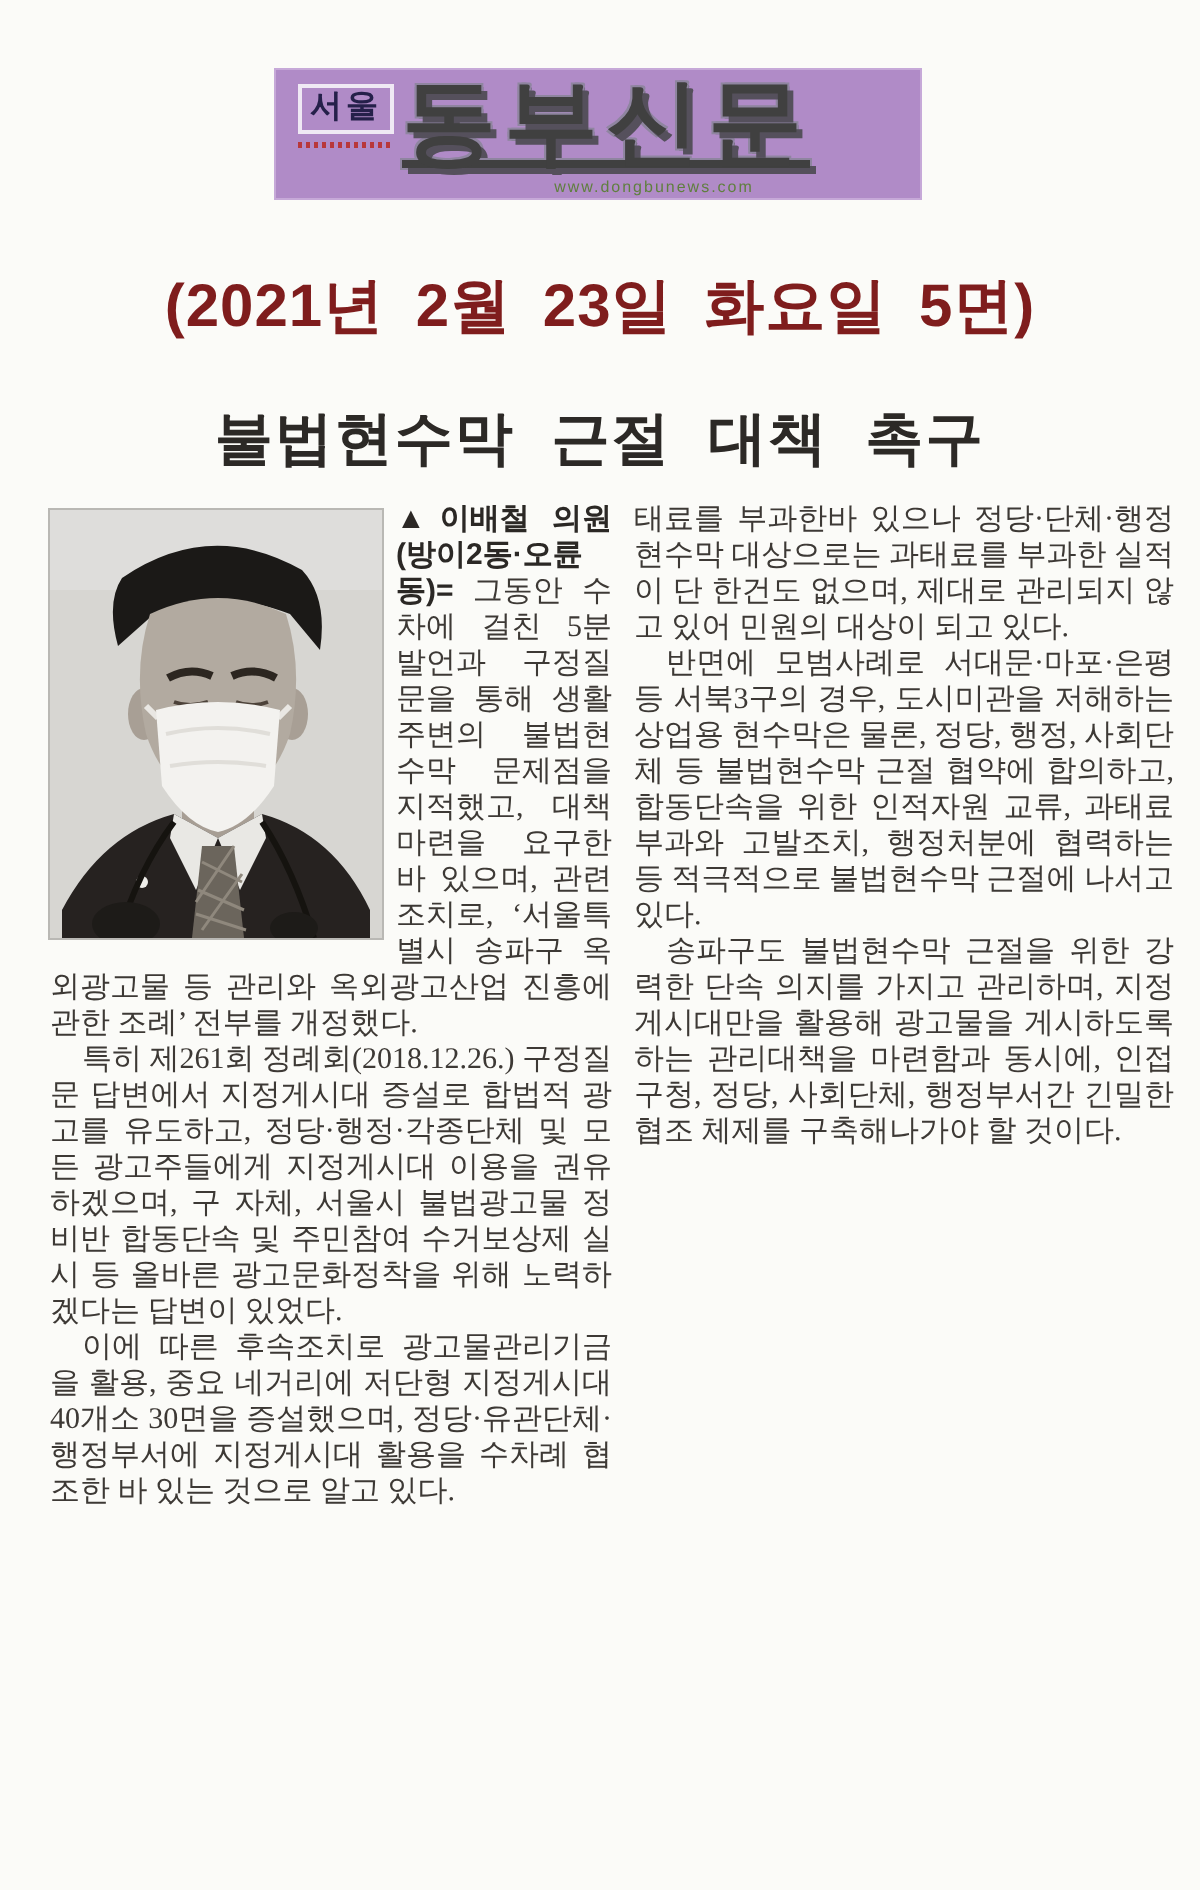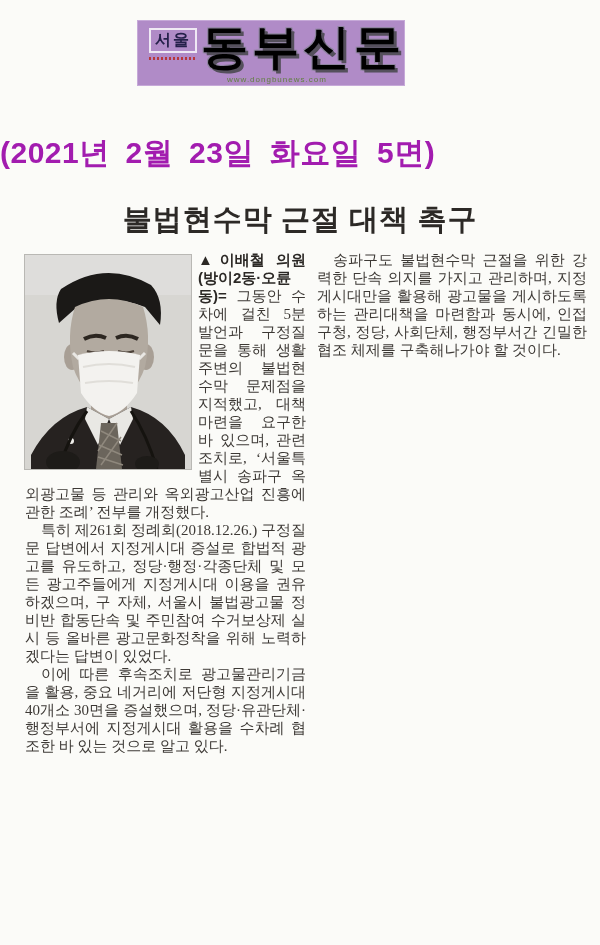--- a/index.html
+++ b/index.html
@@ -7,62 +7,64 @@
     width:600px;height:945px;
     background:#fbfbf8;
     font-family:"Liberation Serif", serif;
     overflow:hidden;
     position:relative;
   }
   .page{position:absolute;inset:0;}
 
   
   .masthead{
-    position:absolute;left:137px;top:20px;width:268px;height:66px;
+    position:absolute;left:137px;top:34px;width:324px;height:66px;
     background:#b08bc7;
     box-shadow:0 0 0 1px #c6a9d8 inset;
   }
   .seoul-box{
     position:absolute;left:12px;top:8px;
     padding:0 4px 1px 4px;
     border:2px solid #efe9f4;
     color:#25204a;
     font-family:"Liberation Sans", sans-serif;
     font-weight:bold;font-size:16px;letter-spacing:2px;line-height:20px;
   }
   .red-subtext{
     position:absolute;left:12px;top:37px;width:46px;height:3px;
     background:repeating-linear-gradient(90deg,#b8373a 0 2px,rgba(0,0,0,0) 2px 4px);
   }
   .paper-title{
     position:absolute;left:64px;top:1px;
     font-family:"Liberation Sans", sans-serif;
     font-weight:bold;font-size:47px;line-height:52px;letter-spacing:4px;
-    color:#000000;
+    color:#404040;
     text-shadow:3px 3px 0 #55505c,-1px -1px 0 #8f85a0,1px -1px 0 #8f85a0,-1px 1px 0 #8f85a0,1px 1px 0 #6d6678;
     white-space:nowrap;
+    text-decoration:underline;
   }
   .masthead-url{
     position:absolute;left:90px;bottom:2px;width:200px;
+    text-align:center;
     font-family:"Liberation Sans", sans-serif;
     font-size:8px;line-height:9px;color:#5f7f3e;letter-spacing:1px;
   }
 
   
   .dateline{
     position:absolute;top:133px;left:0;width:600px;
-    text-align:left;
+    text-align:center;
     font-family:"Liberation Sans", sans-serif;
-    font-weight:bold;font-size:30px;color:#a21caf;
+    font-weight:bold;font-size:30px;color:#7f1d1d;
     word-spacing:7px;letter-spacing:0.5px;
   }
   .headline{
     position:absolute;top:200px;left:0;width:600px;
     text-align:center;
-    font-family:Liberation Serif, serif;
+    font-family:Liberation Mono, monospace;
     font-weight:600;font-size:29px;color:#2c2926;
     letter-spacing:1px;
   }
 
   
   .article{
     position:absolute;top:251px;left:25px;width:562px;
     display:flex;gap:11px;
   }
   .col{width:281px;}
@@ -154,17 +156,19 @@
       </div>
 
       <p class="para lead"><span class="lead-bold">▲이배철 의원 (방이2동·오륜동)=</span><span> 그동안 수차에 걸친 5분 발언과 구정질문을 통해 생활 주변의 불법현수막 문제점을 지적했고, 대책 마련을 요구한 바 있으며, 관련 조치로, ‘서울특별시 송파구 옥외광고물 등 관리와 옥외광고산업 진흥에 관한 조례’ 전부를 개정했다.</span></p>
 
       <p class="indent">특히 제261회 정례회(2018.12.26.) 구정질문 답변에서 지정게시대 증설로 합법적 광고를 유도하고, 정당·행정·각종단체 및 모든 광고주들에게 지정게시대 이용을 권유하겠으며, 구 자체, 서울시 불법광고물 정비반 합동단속 및 주민참여 수거보상제 실시 등 올바른 광고문화정착을 위해 노력하겠다는 답변이 있었다.</p>
       <p class="indent">이에 따른 후속조치로 광고물관리기금을 활용, 중요 네거리에 저단형 지정게시대 40개소 30면을 증설했으며, 정당·유관단체·행정부서에 지정게시대 활용을 수차례 협조한 바 있는 것으로 알고 있다.</p>
 
     </div>
 
     <div class="col right">
+      <p>태료를 부과한바 있으나 정당·단체·행정 현수막 대상으로는 과태료를 부과한 실적이 단 한건도 없으며, 제대로 관리되지 않고 있어 민원의 대상이 되고 있다.</p>
+      <p class="indent">반면에 모범사례로 서대문·마포·은평 등 서북3구의 경우, 도시미관을 저해하는 상업용 현수막은 물론, 정당, 행정, 사회단체 등 불법현수막 근절 협약에 합의하고, 합동단속을 위한 인적자원 교류, 과태료 부과와 고발조치, 행정처분에 협력하는 등 적극적으로 불법현수막 근절에 나서고 있다.</p>
       <p class="indent">송파구도 불법현수막 근절을 위한 강력한 단속 의지를 가지고 관리하며, 지정게시대만을 활용해 광고물을 게시하도록 하는 관리대책을 마련함과 동시에, 인접 구청, 정당, 사회단체, 행정부서간 긴밀한 협조 체제를 구축해나가야 할 것이다.</p>
     </div>
 
   </div>
 </div>
 
 </body></html>

